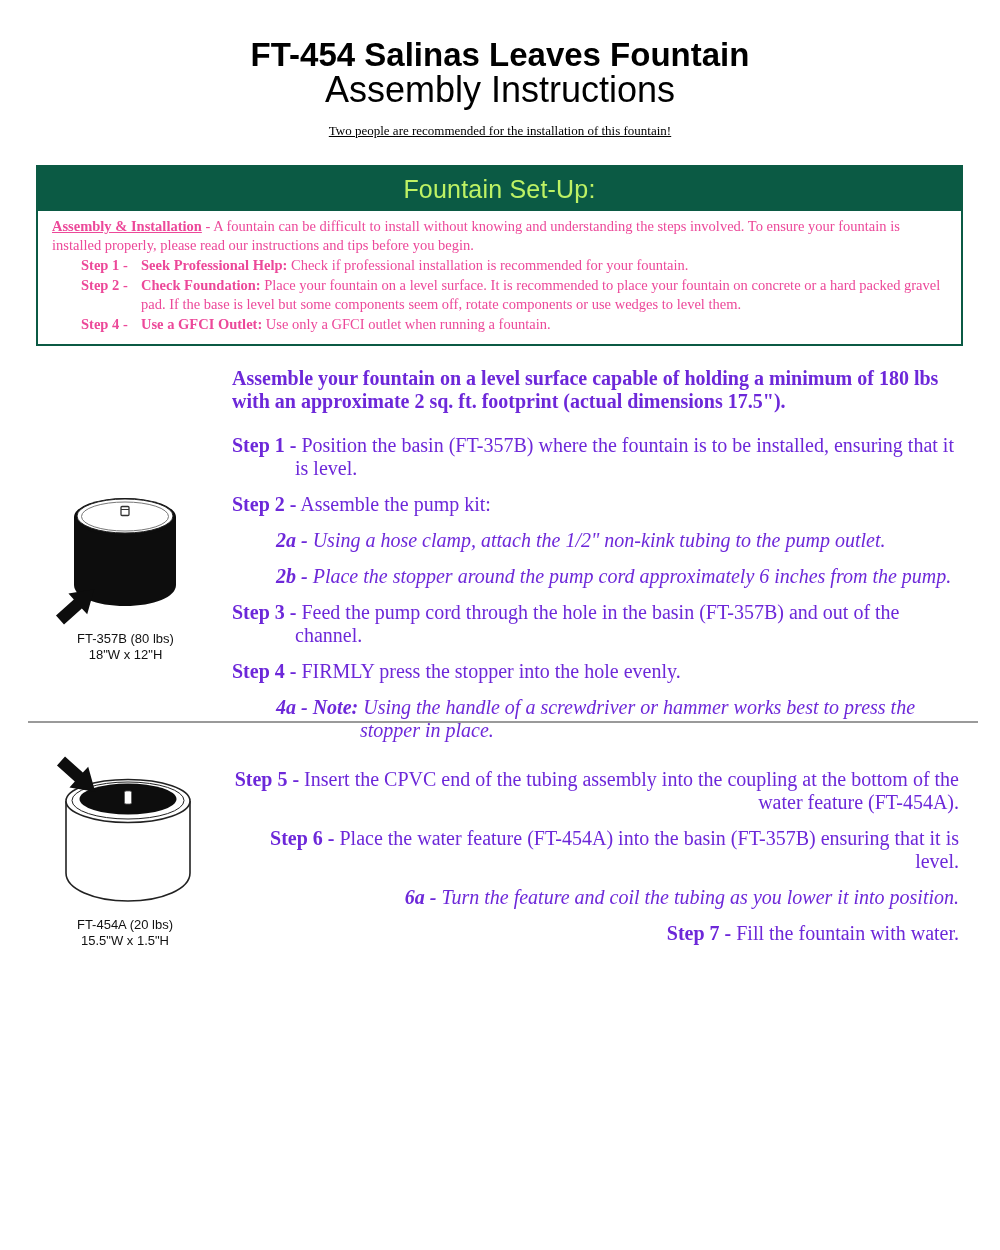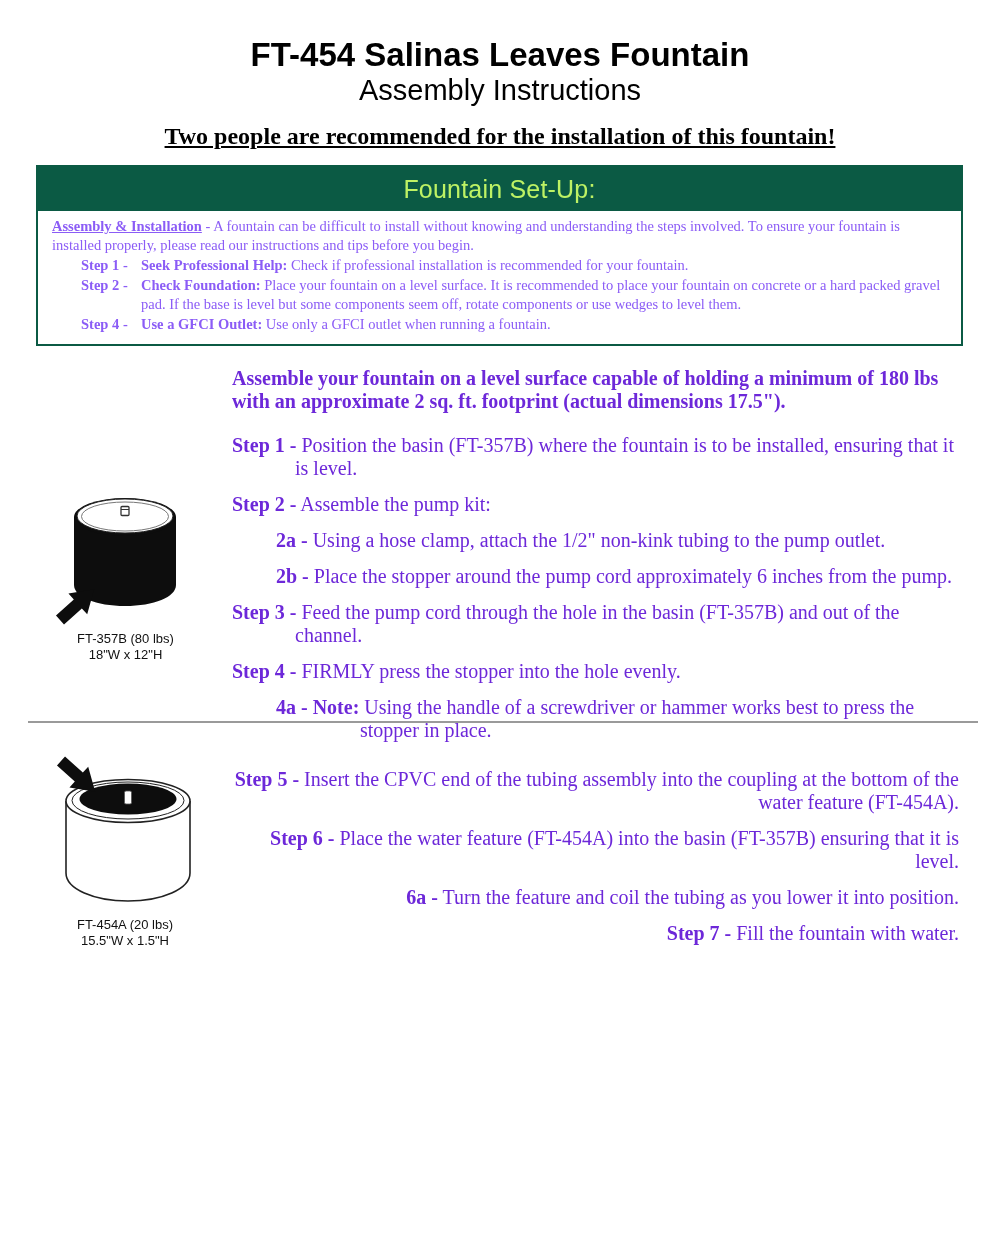--- a/index.html
+++ b/index.html
@@ -6,41 +6,41 @@
   * { margin:0; padding:0; box-sizing:border-box; }
   html,body { background:#fff; }
   .page {
     position:relative; width:1000px; height:976px; margin:13px auto;
     background:#fff; color:var(--ink);
     font-family:"Liberation Serif", serif; overflow:hidden;
   }
   
   .hdr { position:absolute; top:24px; left:0; width:1000px; text-align:center; }
   .title { font-family:"Liberation Sans", sans-serif; font-weight:bold; font-size:33px; line-height:36px; color:#000; }
-  .subtitle { font-family:"Liberation Sans", sans-serif; font-weight:400; font-size:29px; line-height:34px; color:#000; }
-  .warning { margin-top:16px; font-size:24px; font-weight:bold; text-decoration:underline; color:#000; }
+  .subtitle { font-family:"Liberation Sans", sans-serif; font-weight:400; font-size:36px; line-height:34px; color:#000; }
+  .warning { margin-top:16px; font-size:13px; font-weight:normal; text-decoration:underline; color:#000; }
   
   .setup-box { position:absolute; left:36px; top:152px; width:927px; border:2px solid var(--green); background:#fff; }
   .setup-band {
     background:var(--green); color:#bef264; height:44px; line-height:44px; text-align:center;
     font-family:"Liberation Sans", sans-serif; font-size:25px; letter-spacing:.2px;
   }
-  .setup-body { padding:6px 14px 9px 14px; font-size:14.5px; line-height:19px; color:#8b5cf6; }
+  .setup-body { padding:6px 14px 9px 14px; font-size:14.5px; line-height:19px; color:#ec4899; }
   .setup-intro .ul { text-decoration:underline; }
   .bsteps { margin-left:29px; margin-top:1px; }
   .bstep { padding-left:60px; text-indent:-60px; margin:1px 0; }
   .blbl { display:inline-block; width:60px; text-indent:0; font-weight:bold; }
   .btopic { font-weight:bold; }
   
   .col { position:absolute; left:232px; width:727px; font-size:20px; line-height:23px; color:#6d28d9; }
   .col1 { top:354px; }
   .col2 { top:755px;text-align:right; }
   .intro { font-weight:bold; margin-bottom:21px; }
   .step { padding-left:63px; text-indent:-63px; margin:0 0 13px 0; }
-  .sub { margin-left:44px; }
+  .sub { margin-left:44px;font-style:italic; }
   .subnote { padding-left:84px; text-indent:-84px; }
   .slbl { font-weight:bold; }
   
   .divider { position:absolute; left:28px; top:708px; width:950px; height:2px; background:var(--divider); }
   
   .figure { position:absolute; text-align:center; font-family:"Liberation Sans", sans-serif; }
   .fig1 { left:43px; top:460px; width:165px; }
   .fig2 { left:40px; top:742px; width:170px; }
   .figure svg { overflow:visible; display:block; margin:0 auto; }
   .caption { margin-top:6px; font-size:13px; line-height:16px; color:#111; }

